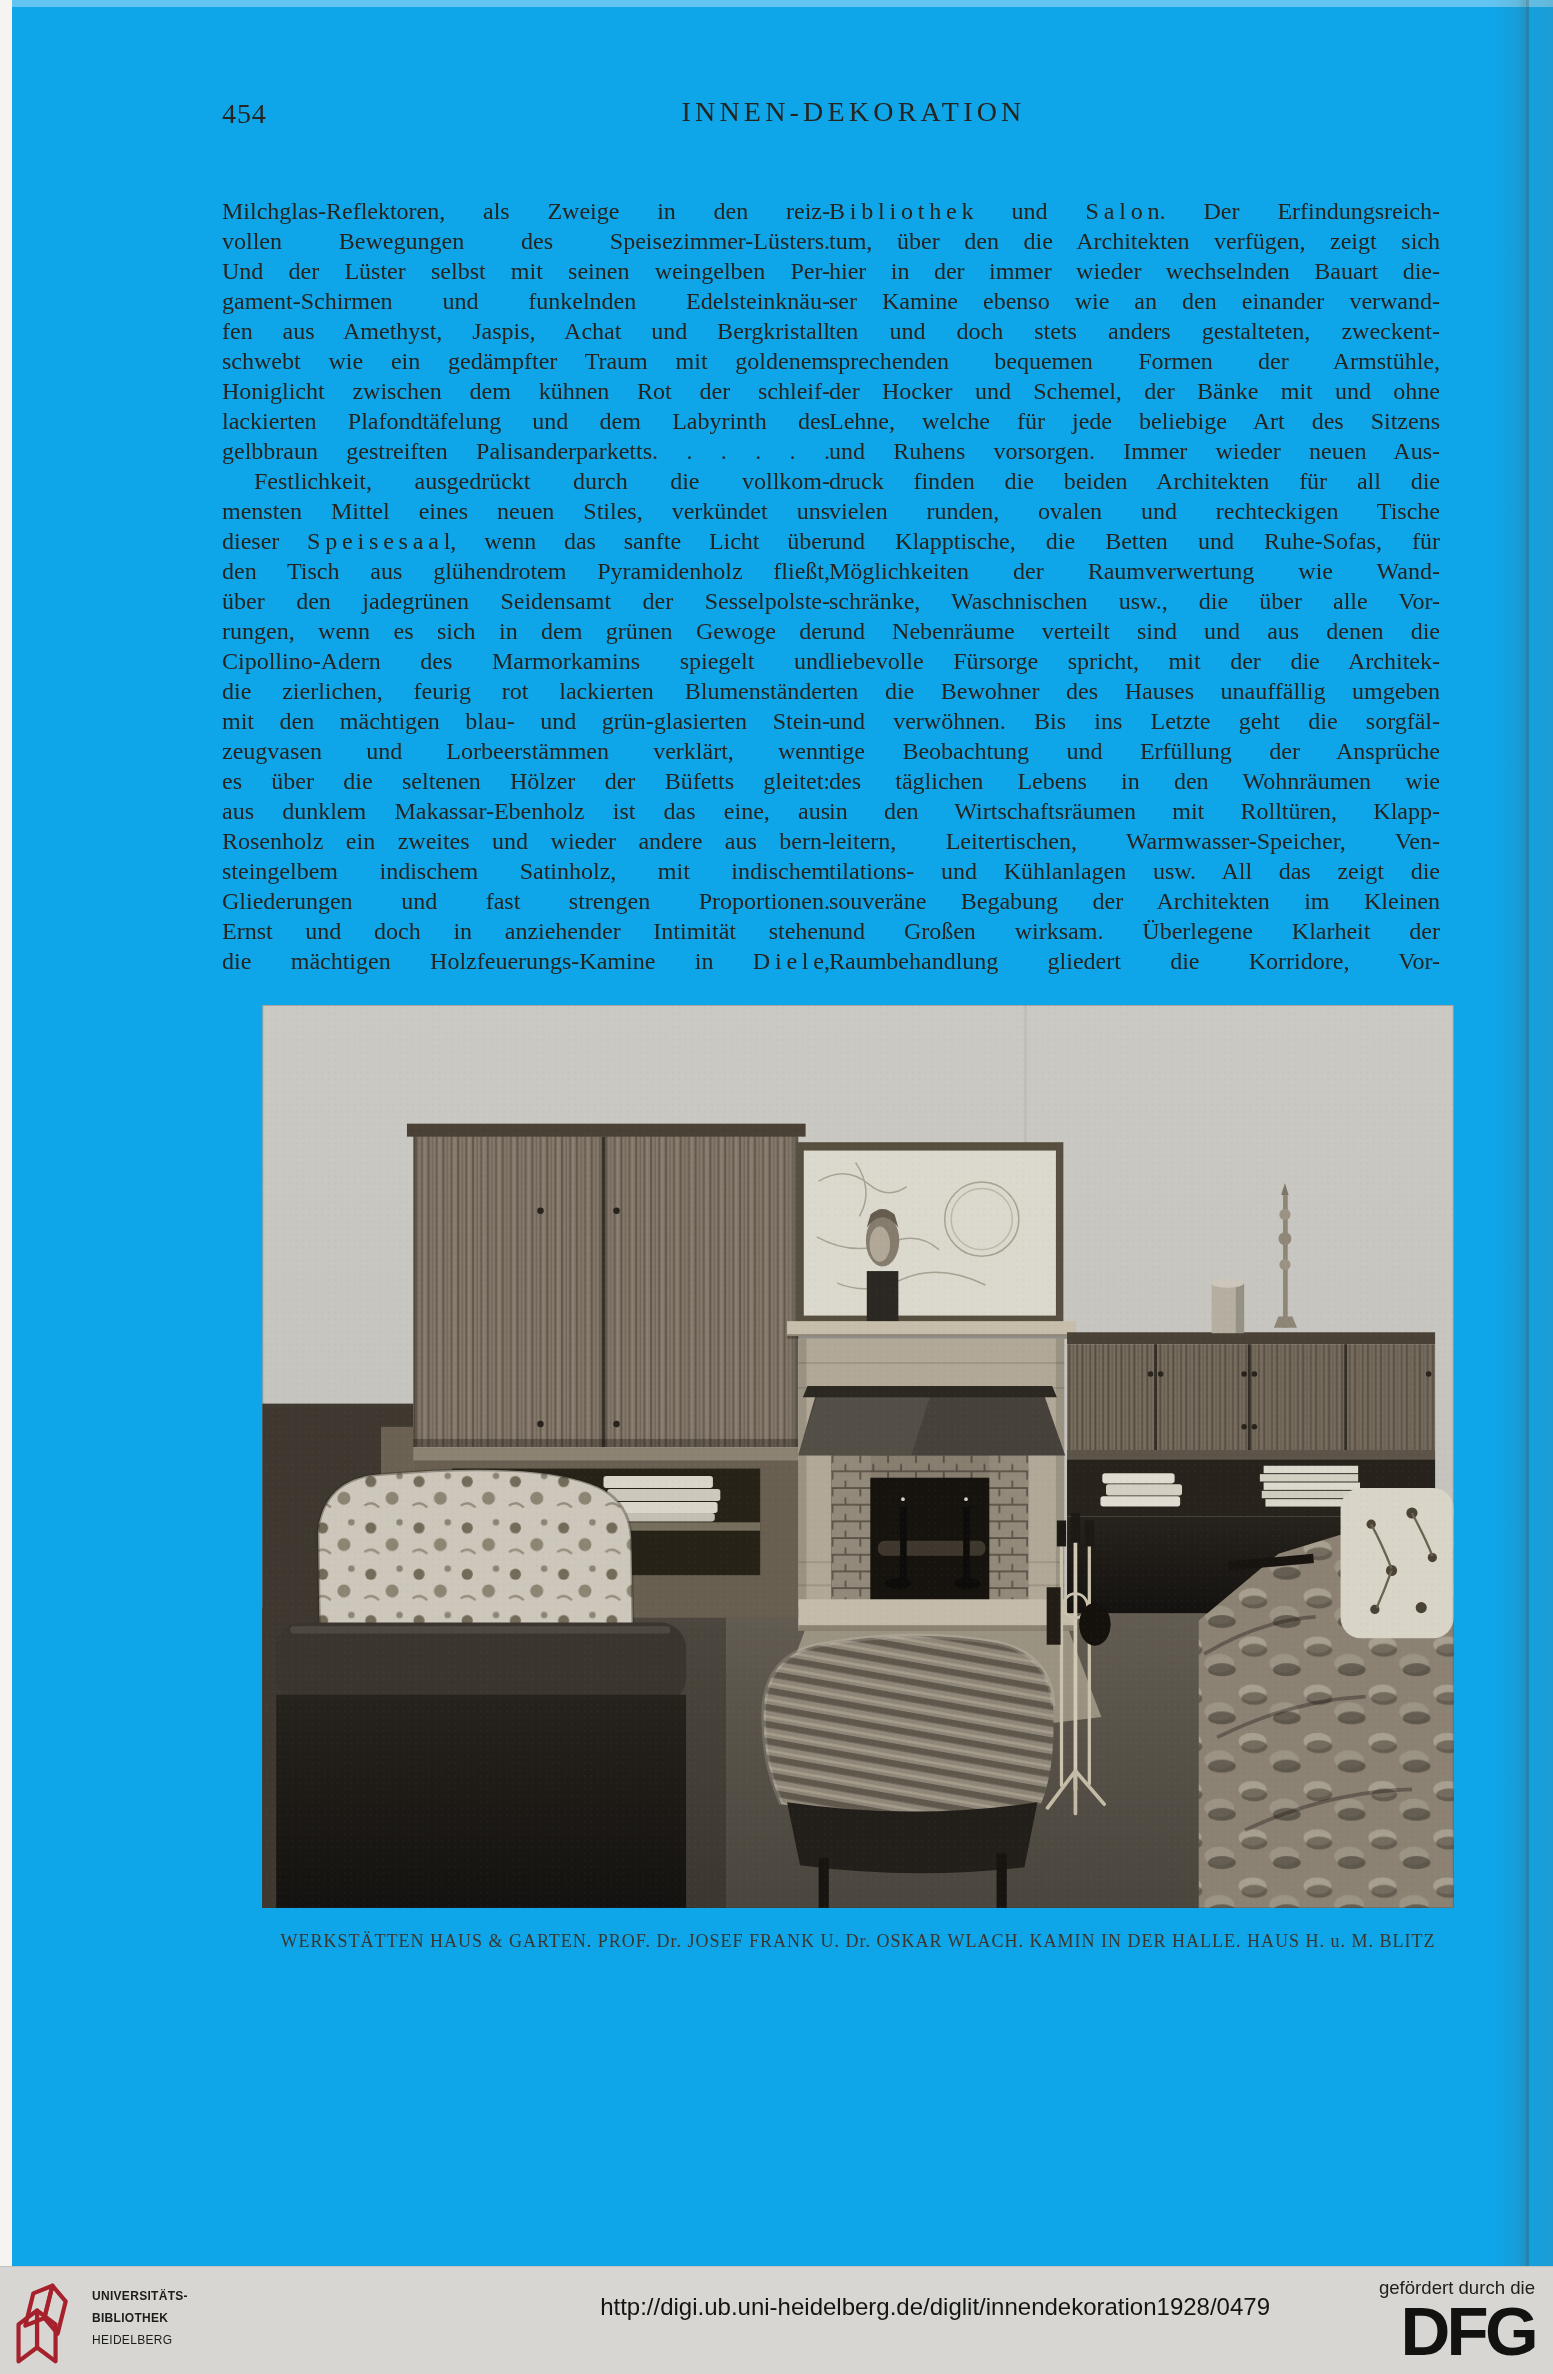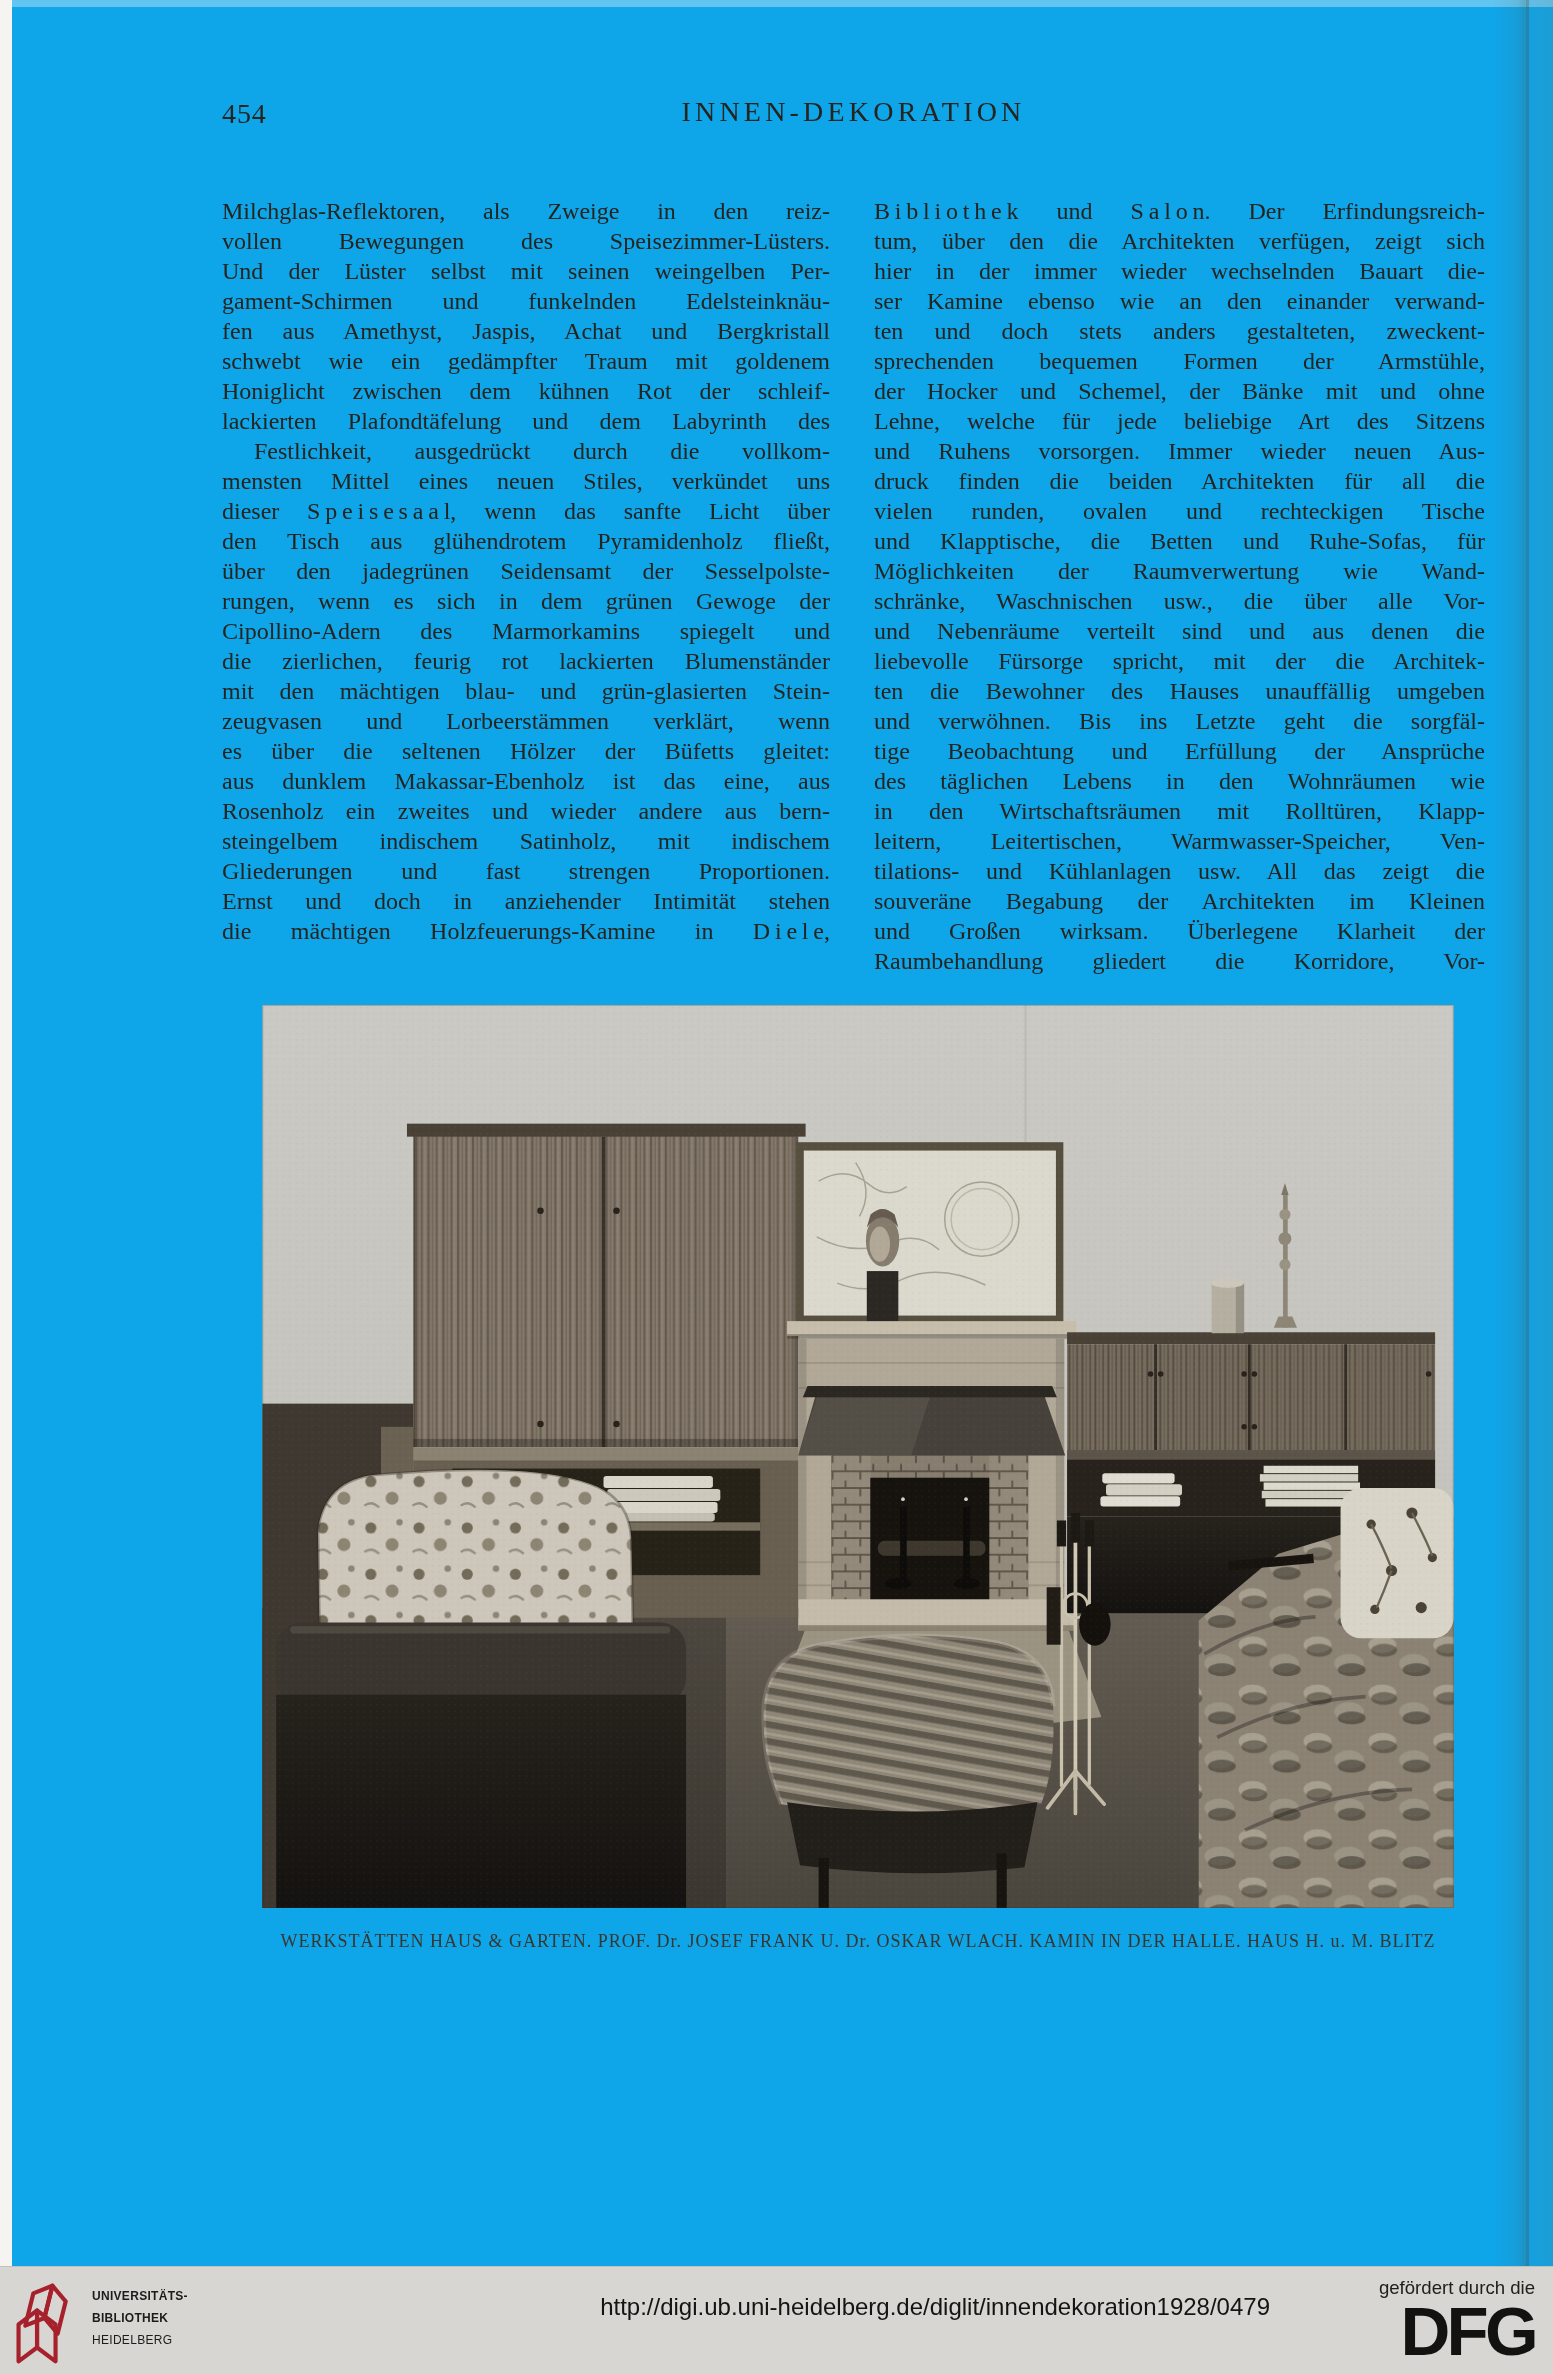--- a/index.html
+++ b/index.html
@@ -10,21 +10,21 @@
   .edge-right{position:absolute;right:0;top:0;width:61px;height:2266px;
         background:linear-gradient(to right,rgba(100,92,70,0),rgba(100,92,70,.10) 40%,rgba(85,78,60,.22) 52%,rgba(110,102,85,.08) 62%,rgba(115,108,90,.15));}
   .edge-line{position:absolute;right:25px;top:0;width:2.8px;height:2266px;background:rgba(70,62,48,.22);}
 
   .page-number{position:absolute;left:222px;top:98px;font-size:28px;letter-spacing:0.9px;}
   .journal-title{position:absolute;left:222px;top:96px;width:1263px;text-align:center;
         font-size:28px;letter-spacing:4.2px;}
 
   .col{position:absolute;top:196px;font-size:24px;line-height:30px;}
   .col-left{left:222px;width:608px;}
-  .col-right{left:874px;width:611px;}
+  .col-right{left:829px;width:611px;}
   .tline{text-align:justify;text-align-last:justify;white-space:normal;}
   .tline.indent{text-indent:32px;}
 
   .photo{position:absolute;left:262px;top:1005px;width:1192px;height:903px;}
   .photo svg{display:block;}
 
   .caption{position:absolute;left:262px;top:1931px;width:1192px;text-align:center;
         font-size:18px;letter-spacing:1px;color:#39362f;}
 
   .footer-bar{position:absolute;left:0;top:2266px;width:1554px;height:109px;background:#d7d6d2;
@@ -53,20 +53,21 @@
 
   <div class="col col-left">
       <div class="tline">Milchglas-Reflektoren, als Zweige in den reiz-</div>
       <div class="tline">vollen Bewegungen des Speisezimmer-Lüsters.</div>
       <div class="tline">Und der Lüster selbst mit seinen weingelben Per-</div>
       <div class="tline">gament-Schirmen und funkelnden Edelsteinknäu-</div>
       <div class="tline">fen aus Amethyst, Jaspis, Achat und Bergkristall</div>
       <div class="tline">schwebt wie ein gedämpfter Traum mit goldenem</div>
       <div class="tline">Honiglicht zwischen dem kühnen Rot der schleif-</div>
       <div class="tline">lackierten Plafondtäfelung und dem Labyrinth des</div>
+      <div class="tline">gelbbraun gestreiften Palisanderparketts. . . . . .</div>
       <div class="tline indent">Festlichkeit, ausgedrückt durch die vollkom-</div>
       <div class="tline">mensten Mittel eines neuen Stiles, verkündet uns</div>
       <div class="tline">dieser S p e i s e s a a l, wenn das sanfte Licht über</div>
       <div class="tline">den Tisch aus glühendrotem Pyramidenholz fließt,</div>
       <div class="tline">über den jadegrünen Seidensamt der Sesselpolste-</div>
       <div class="tline">rungen, wenn es sich in dem grünen Gewoge der</div>
       <div class="tline">Cipollino-Adern des Marmorkamins spiegelt und</div>
       <div class="tline">die zierlichen, feurig rot lackierten Blumenständer</div>
       <div class="tline">mit den mächtigen blau- und grün-glasierten Stein-</div>
       <div class="tline">zeugvasen und Lorbeerstämmen verklärt, wenn</div>

